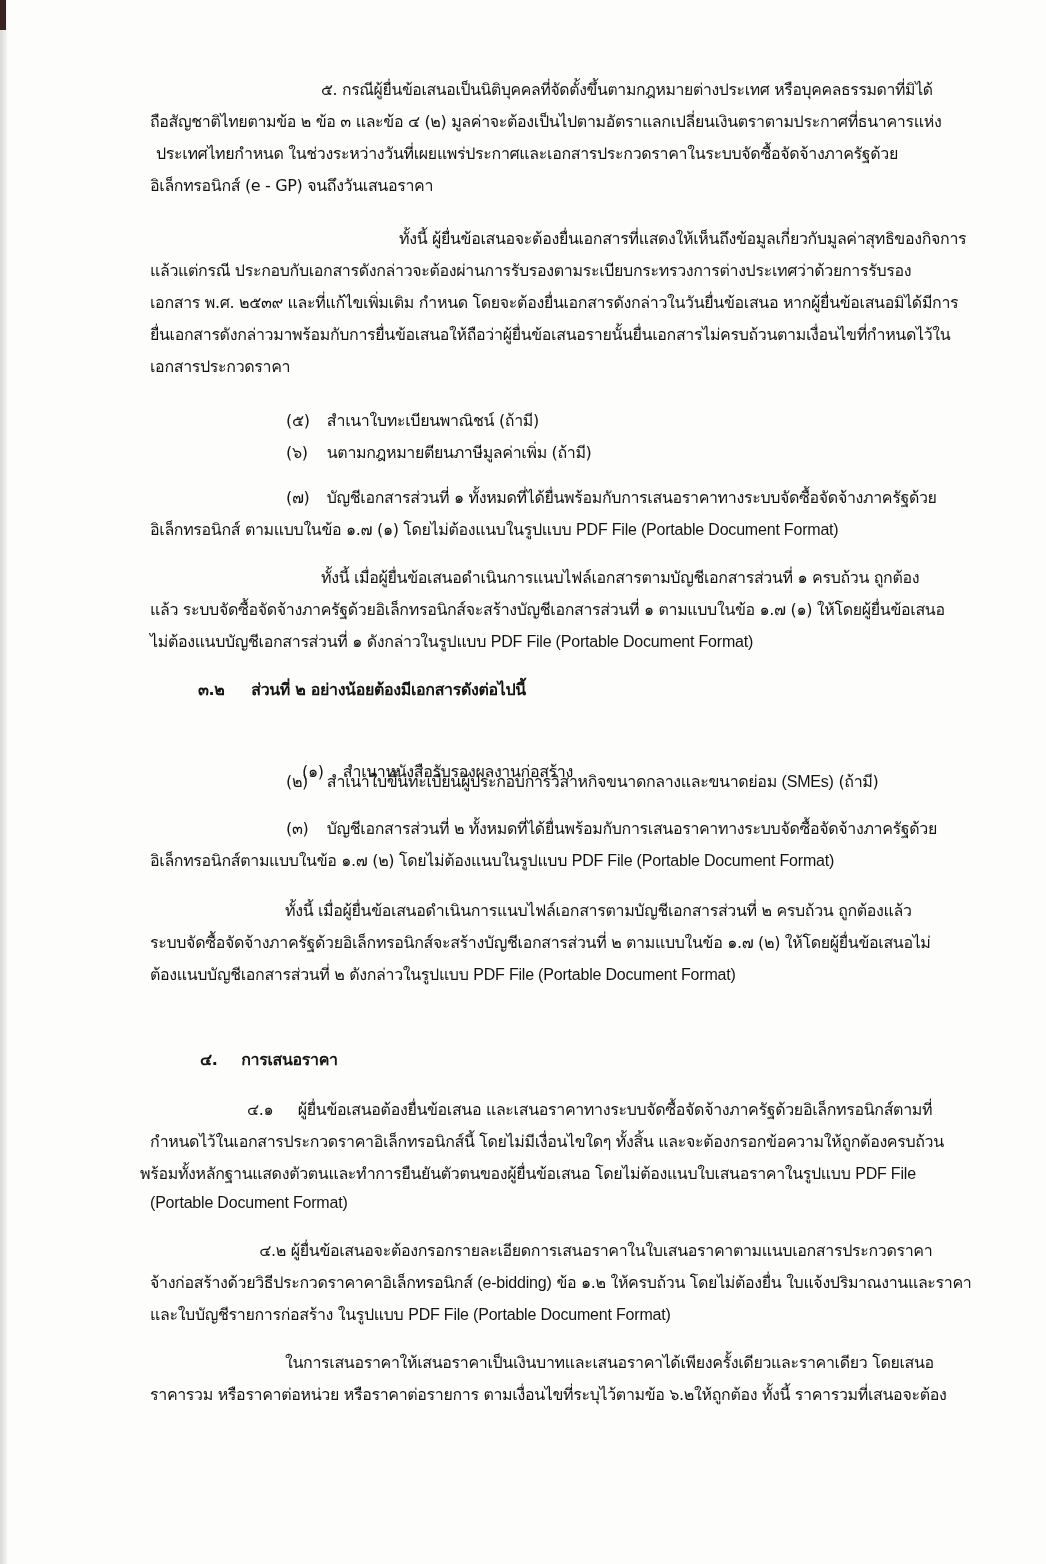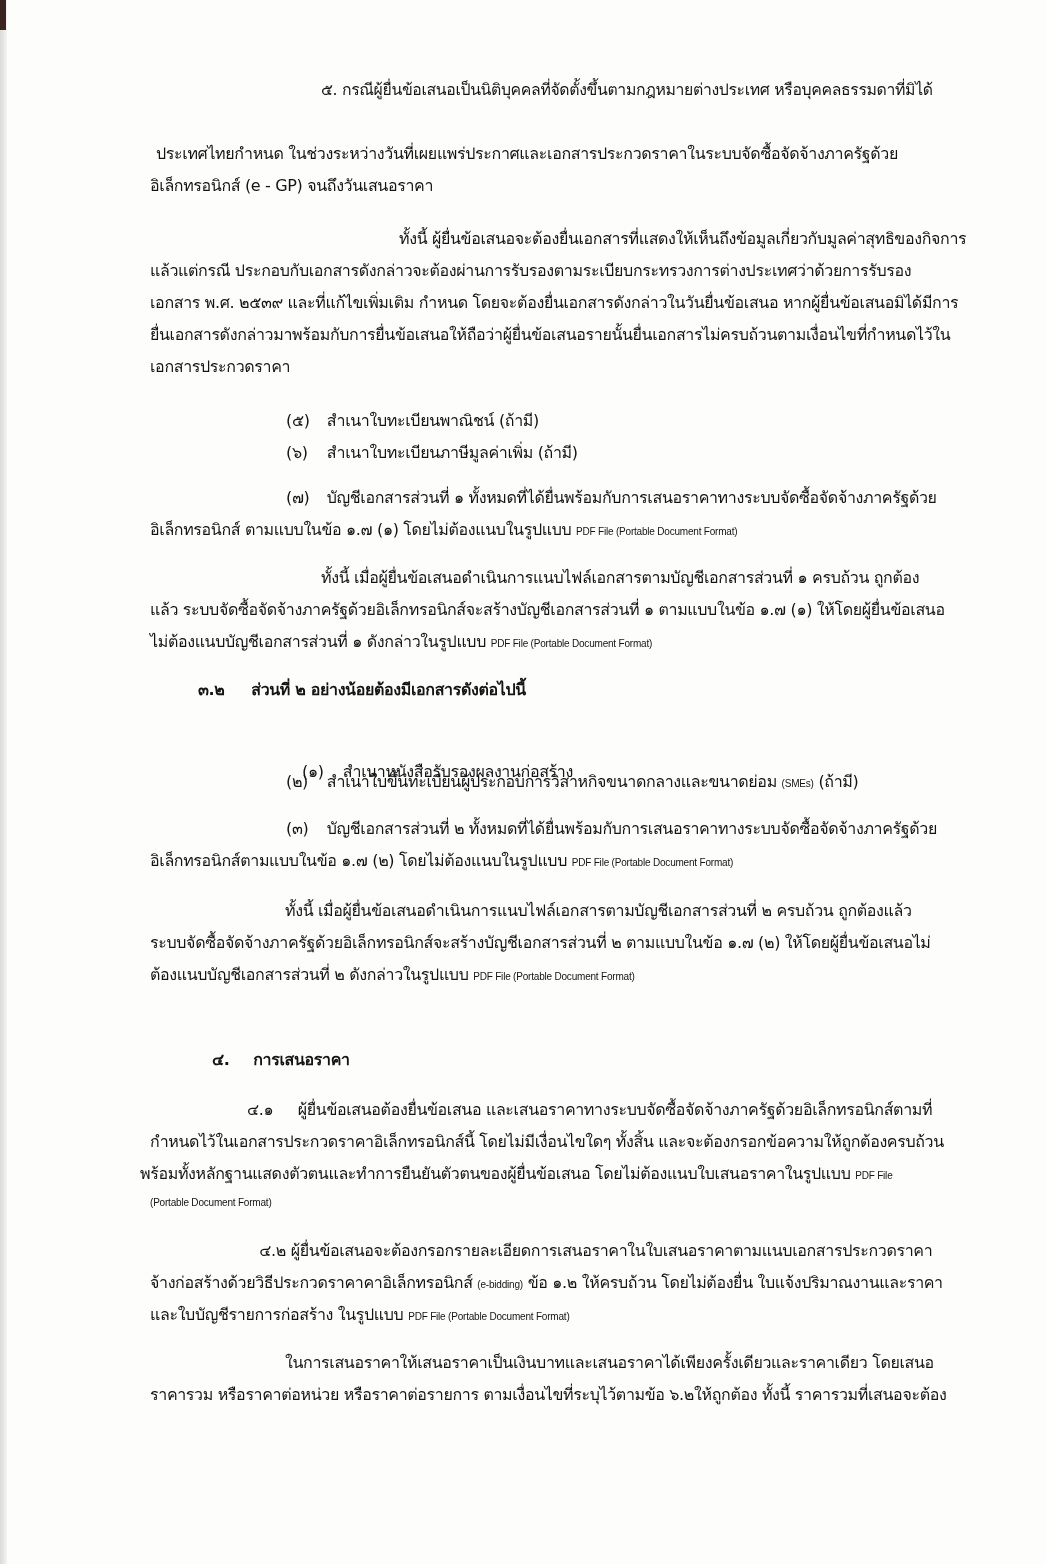--- a/index.html
+++ b/index.html
@@ -9,50 +9,51 @@
   }
   .edge-strip { position: absolute; left: 0; top: 0; width: 7px; height: 1564px;
     background: linear-gradient(to right, #d9d9d6, #f4f4f2); }
   .edge-dark { position: absolute; left: 0; top: 0; width: 6px; height: 30px; background: #3a2420; }
   .page { position: absolute; left: 0; top: 0; width: 1046px; height: 1564px; }
   .line {
     position: absolute; white-space: nowrap; font-size: 16px; letter-spacing: -0.35px;
     line-height: 22px; transform-origin: left center;
   }
   .bold { font-weight: bold; }
-  .latin { font-family: "Liberation Sans Narrow", "Liberation Sans", sans-serif; font-size: 10px; letter-spacing: -0.2px; }
+  .latin { font-family: "Liberation Sans Narrow", "Liberation Sans", sans-serif; font-size: 16px; letter-spacing: -0.2px; }
   .num { display: inline-block; min-width: 36px; }
 </style>
 </head>
 <body>
 
 <div class="edge-strip"></div>
 <div class="edge-dark"></div>
 
 <div class="page">
 
   <div class="line" style="left: 321px; top: 79px; width: 688px; transform: scaleX(0.987);">๕. กรณีผู้ยื่นข้อเสนอเป็นนิติบุคคลที่จัดตั้งขึ้นตามกฎหมายต่างประเทศ หรือบุคคลธรรมดาที่มิได้</div>
+  <div class="line" style="left:150px; top:111px;">ถือสัญชาติไทยตามข้อ ๒ ข้อ ๓ และข้อ ๔ (๒) มูลค่าจะต้องเป็นไปตามอัตราแลกเปลี่ยนเงินตราตามประกาศที่ธนาคารแห่ง</div>
   <div class="line" style="left:156px; top:143px;">ประเทศไทยกำหนด ในช่วงระหว่างวันที่เผยแพร่ประกาศและเอกสารประกวดราคาในระบบจัดซื้อจัดจ้างภาครัฐด้วย</div>
   <div class="line" style="left:150px; top:175px;">
     <span>อิเล็กทรอนิกส์ (e - GP) จนถึงวันเสนอราคา</span>
   </div>
 
   <div class="line" style="left:399px; top:228px;">ทั้งนี้ ผู้ยื่นข้อเสนอจะต้องยื่นเอกสารที่แสดงให้เห็นถึงข้อมูลเกี่ยวกับมูลค่าสุทธิของกิจการ</div>
   <div class="line" style="left:150px; top:260px;">แล้วแต่กรณี ประกอบกับเอกสารดังกล่าวจะต้องผ่านการรับรองตามระเบียบกระทรวงการต่างประเทศว่าด้วยการรับรอง</div>
   <div class="line" style="left:150px; top:292px;">เอกสาร พ.ศ. ๒๕๓๙ และที่แก้ไขเพิ่มเติม กำหนด โดยจะต้องยื่นเอกสารดังกล่าวในวันยื่นข้อเสนอ หากผู้ยื่นข้อเสนอมิได้มีการ</div>
   <div class="line" style="left:150px; top:324px;">ยื่นเอกสารดังกล่าวมาพร้อมกับการยื่นข้อเสนอให้ถือว่าผู้ยื่นข้อเสนอรายนั้นยื่นเอกสารไม่ครบถ้วนตามเงื่อนไขที่กำหนดไว้ใน</div>
   <div class="line" style="left:150px; top:356px;">เอกสารประกวดราคา</div>
 
   <div class="line" style="left:286px; top:410px;">
     <span class="num">(๕)</span>
     <span>สำเนาใบทะเบียนพาณิชน์ (ถ้ามี)</span>
   </div>
   <div class="line" style="left:286px; top:442px;">
     <span class="num">(๖)</span>
-    <span>สำเนาใบทะเบียนภาษีมูลค่าเพิ่ม (ถ้ามี)</span>
+    <span>นตามกฎหมายตียนภาษีมูลค่าเพิ่ม (ถ้ามี)</span>
   </div>
 
   <div class="line" style="left:286px; top:487px;">
     <span class="num">(๗)</span>
     <span>บัญชีเอกสารส่วนที่ ๑ ทั้งหมดที่ได้ยื่นพร้อมกับการเสนอราคาทางระบบจัดซื้อจัดจ้างภาครัฐด้วย</span>
   </div>
   <div class="line" style="left:150px; top:519px;">
     <span>อิเล็กทรอนิกส์ ตามแบบในข้อ ๑.๗ (๑) โดยไม่ต้องแนบในรูปแบบ</span>
     <span class="latin">PDF File (Portable Document Format)</span>
   </div>
@@ -89,21 +90,21 @@
     <span class="latin">PDF File (Portable Document Format)</span>
   </div>
 
   <div class="line" style="left:285px; top:900px;">ทั้งนี้ เมื่อผู้ยื่นข้อเสนอดำเนินการแนบไฟล์เอกสารตามบัญชีเอกสารส่วนที่ ๒ ครบถ้วน ถูกต้องแล้ว</div>
   <div class="line" style="left:150px; top:932px;">ระบบจัดซื้อจัดจ้างภาครัฐด้วยอิเล็กทรอนิกส์จะสร้างบัญชีเอกสารส่วนที่ ๒ ตามแบบในข้อ ๑.๗ (๒) ให้โดยผู้ยื่นข้อเสนอไม่</div>
   <div class="line" style="left:150px; top:964px;">
     <span>ต้องแนบบัญชีเอกสารส่วนที่ ๒ ดังกล่าวในรูปแบบ</span>
     <span class="latin">PDF File (Portable Document Format)</span>
   </div>
 
-  <div class="line bold" style="left:200px; top:1049px;margin-left:12px;">
+  <div class="line bold" style="left:200px; top:1049px;">
     <span class="num">๔.</span>
     <span>การเสนอราคา</span>
   </div>
 
   <div class="line" style="left:247px; top:1099px;">
     <span class="num" style="min-width:46px;">๔.๑</span>
     <span>ผู้ยื่นข้อเสนอต้องยื่นข้อเสนอ และเสนอราคาทางระบบจัดซื้อจัดจ้างภาครัฐด้วยอิเล็กทรอนิกส์ตามที่</span>
   </div>
   <div class="line" style="left:150px; top:1131px;">กำหนดไว้ในเอกสารประกวดราคาอิเล็กทรอนิกส์นี้ โดยไม่มีเงื่อนไขใดๆ ทั้งสิ้น และจะต้องกรอกข้อความให้ถูกต้องครบถ้วน</div>
   <div class="line" style="left:140px; top:1163px;">

